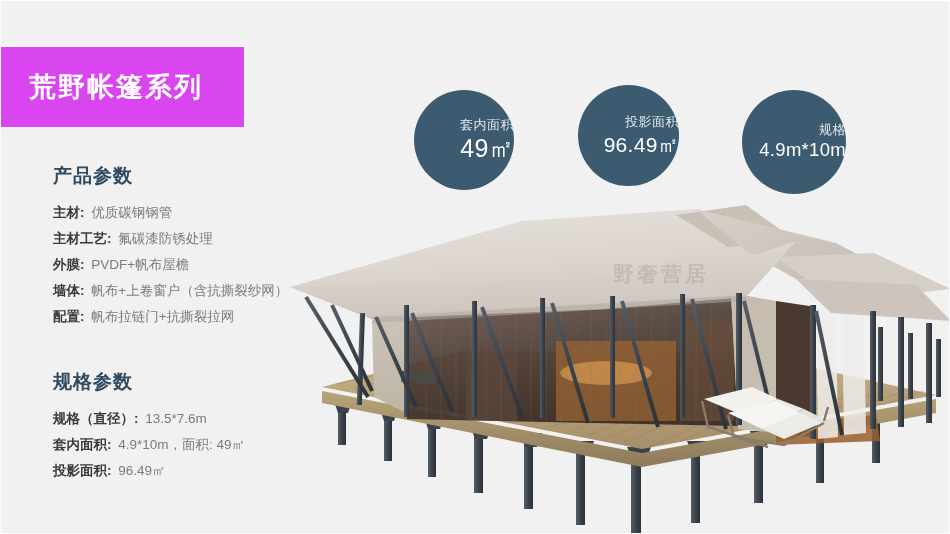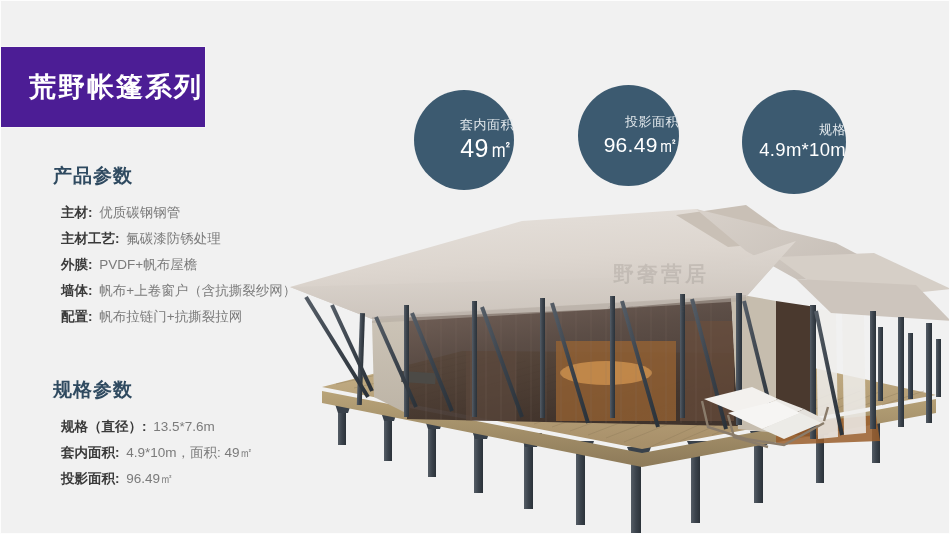--- a/index.html
+++ b/index.html
@@ -16,23 +16,23 @@
     font-family: "Liberation Sans", "DejaVu Sans", sans-serif;
     box-sizing: border-box;
     border: 1px solid #fdfdfd;
   }
 
   
   .title-banner {
     position: absolute;
     left: 0px;
     top: 46px;
-    width: 204px;
+    width: 243px;
     height: 80px;
-    background: #4c1d95;
+    background: #d946ef;
     display: flex;
     align-items: center;
     box-shadow: 0 0 0 1px rgba(255,255,255,0.35);
   }
   .title-banner .title-text {
     color: #ffffff;
     font-size: 27px;
     font-weight: bold;
     letter-spacing: 2px;
     padding-left: 28px;
@@ -49,21 +49,21 @@
   .section-heading {
     color: #2f4a60;
     font-size: 19px;
     font-weight: bold;
     letter-spacing: 1px;
     margin: 0 0 13px 0;
     line-height: 1.1;
   }
   .spec-list {
     list-style: none;
-    margin: 8px;
+    margin: 0;
     padding: 0;
   }
   .spec-row {
     font-size: 13.5px;
     line-height: 26px;
     white-space: nowrap;
   }
   .spec-label {
     color: #3a3a3a;
     font-weight: bold;

